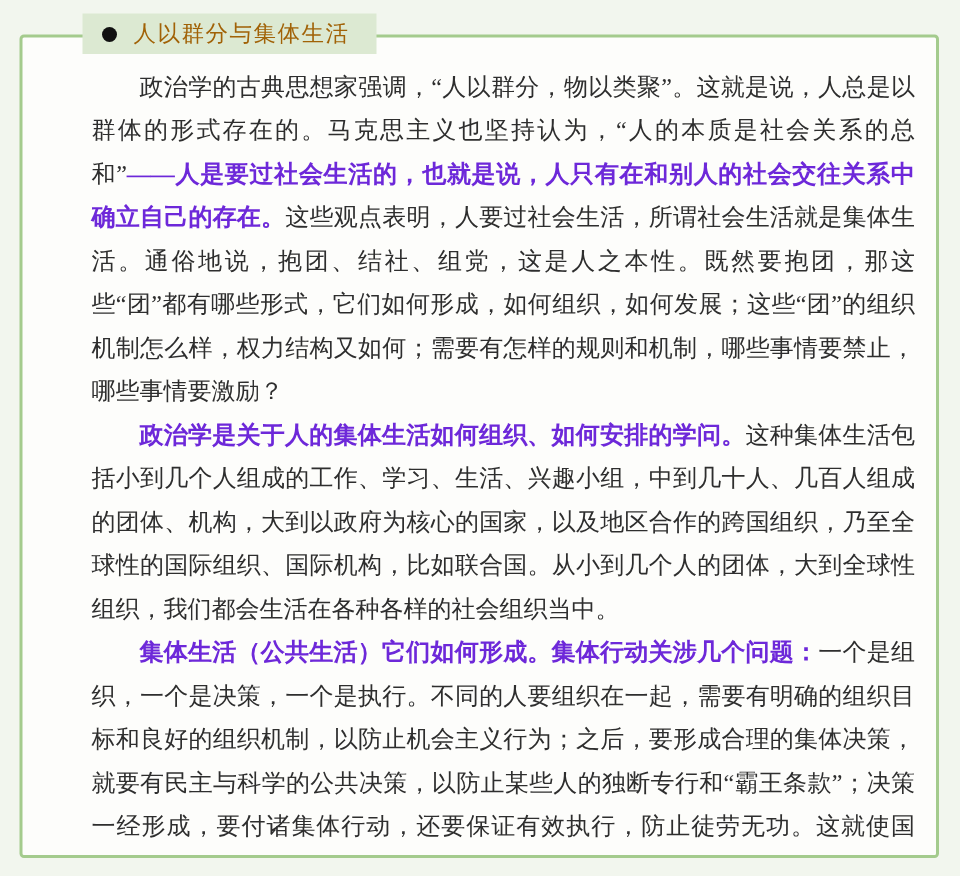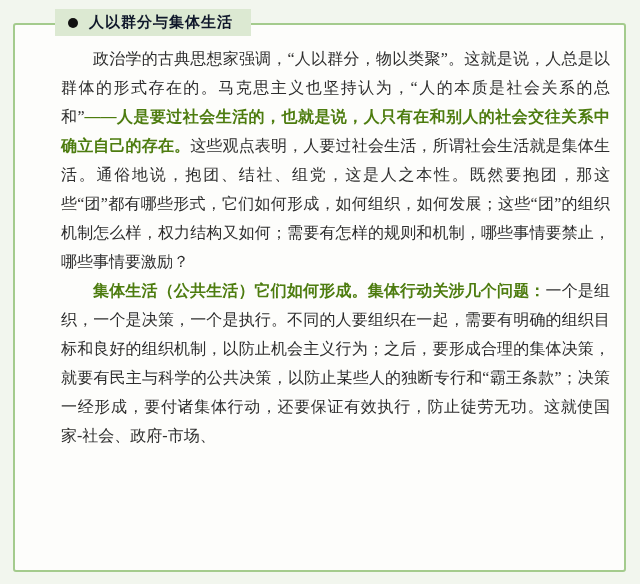--- a/index.html
+++ b/index.html
@@ -40,22 +40,22 @@
   .bullet {
     width: 10px;
     height: 10px;
     border-radius: 50%;
     background: #111111;
     flex: 0 0 auto;
   }
   .title-text {
     font-family: "Liberation Sans", "DejaVu Sans", sans-serif;
     font-size: 15px;
-    font-weight: bold;
-    color: #0f172a;
+    font-weight: normal;
+    color: #a16207;
     letter-spacing: 1px;
     white-space: nowrap;
   }
   .content {
     position: absolute;
     left: 15px;
     top: 25px;
     width: 609px;
     height: 545px;
     padding: 19px 14px 0 46px;
@@ -63,41 +63,44 @@
   }
   .para {
     font-size: 16px;
     line-height: 29px;
     color: #2e2e2e;
     text-align: justify;
     text-indent: 2em;
   }
   .para .bold {
     font-weight: bold;
-    color: #4d7c0f;
+    color: #6d28d9;
   }
 </style>
 </head>
 <body>
 
 <div class="page">
 
   <div class="frame"></div>
 
   <div class="title-tab">
     <span class="bullet"></span>
     <span class="title-text">人以群分与集体生活</span>
   </div>
 
   <div class="content">
 
     <p class="para">
       <span>政治学的古典思想家强调，“人以群分，物以类聚”。这就是说，人总是以群体的形式存在的。马克思主义也坚持认为，“人的本质是社会关系的总和”</span><span class="bold">——人是要过社会生活的，也就是说，人只有在和别人的社会交往关系中确立自己的存在。</span><span>这些观点表明，人要过社会生活，所谓社会生活就是集体生活。通俗地说，抱团、结社、组党，这是人之本性。既然要抱团，那这些“团”都有哪些形式，它们如何形成，如何组织，如何发展；这些“团”的组织机制怎么样，权力结构又如何；需要有怎样的规则和机制，哪些事情要禁止，哪些事情要激励？</span>
     </p>
 
+    <p class="para">
+      <span class="bold">政治学是关于人的集体生活如何组织、如何安排的学问。</span><span>这种集体生活包括小到几个人组成的工作、学习、生活、兴趣小组，中到几十人、几百人组成的团体、机构，大到以政府为核心的国家，以及地区合作的跨国组织，乃至全球性的国际组织、国际机构，比如联合国。从小到几个人的团体，大到全球性组织，我们都会生活在各种各样的社会组织当中。</span>
+    </p>
 
     <p class="para">
       <span class="bold">集体生活（公共生活）它们如何形成。集体行动关涉几个问题：</span><span>一个是组织，一个是决策，一个是执行。不同的人要组织在一起，需要有明确的组织目标和良好的组织机制，以防止机会主义行为；之后，要形成合理的集体决策，就要有民主与科学的公共决策，以防止某些人的独断专行和“霸王条款”；决策一经形成，要付诸集体行动，还要保证有效执行，防止徒劳无功。这就使国家-社会、政府-市场、</span>
     </p>
 
   </div>
 
 </div>
 
 </body></html>

